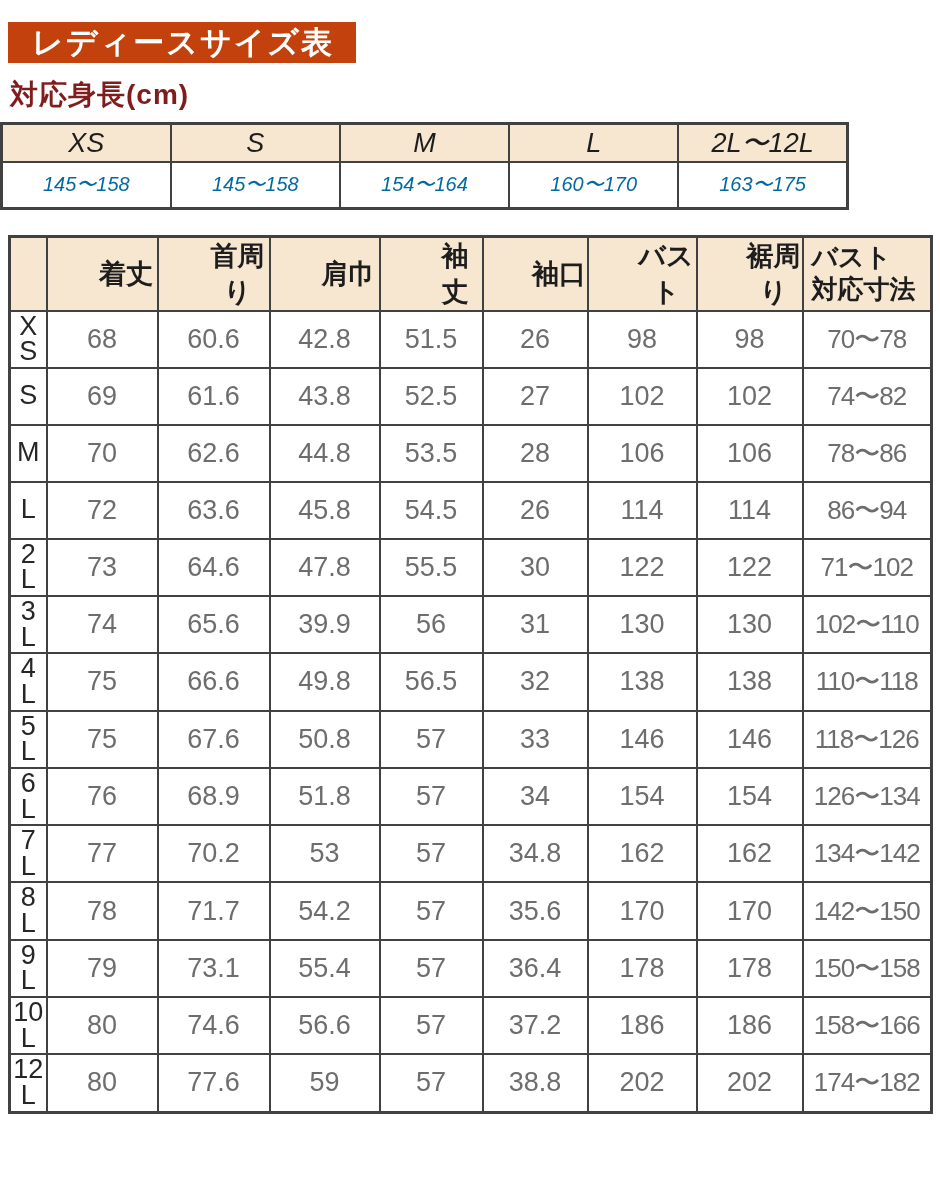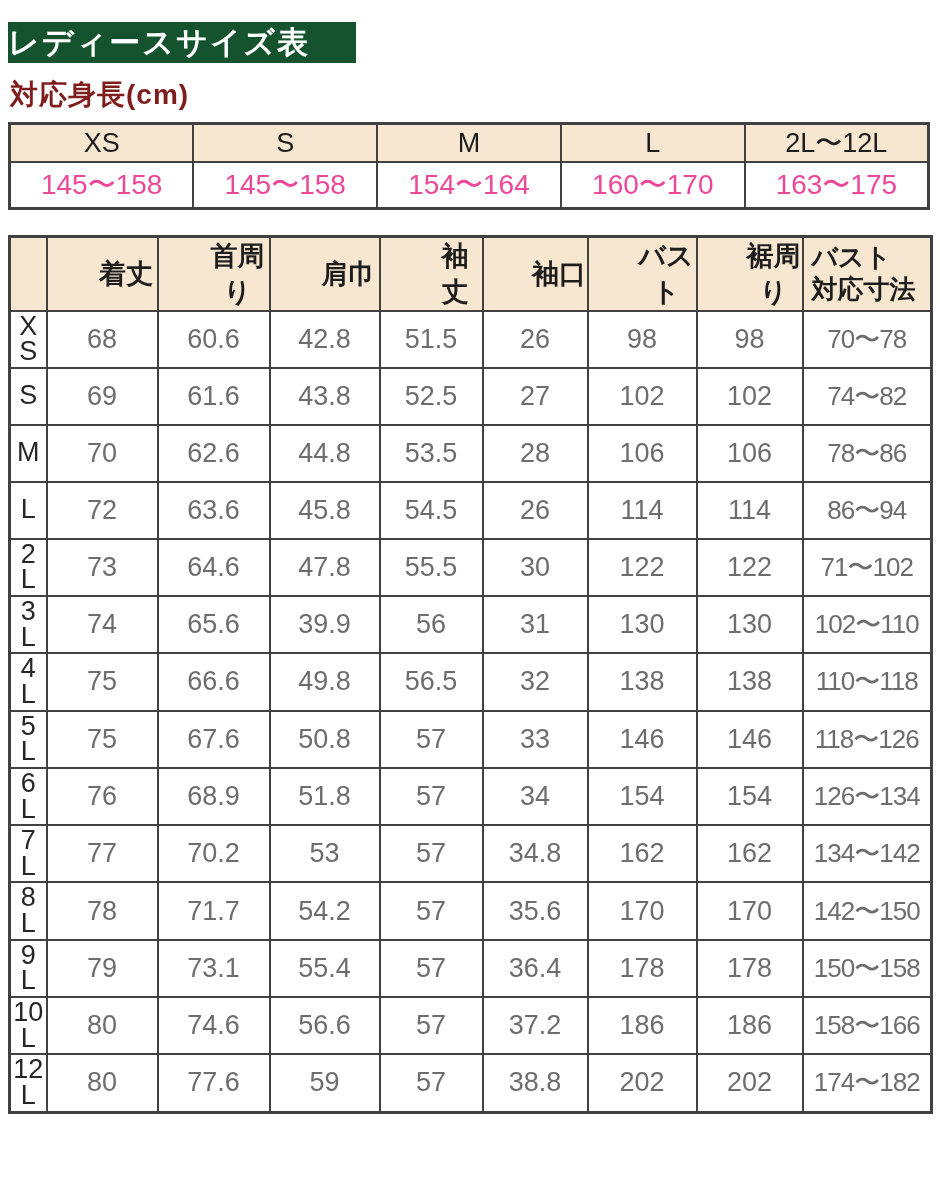--- a/index.html
+++ b/index.html
@@ -6,48 +6,49 @@
   html, body {
     width: 940px; height: 1200px;
     background: #ffffff;
     font-family: "Liberation Sans", "DejaVu Sans", sans-serif;
   }
   .canvas { position: relative; width: 940px; height: 1200px; overflow: hidden; }
 
   .title-bar {
     margin: 22px 0 0 8px;
     width: 348px; height: 41px;
-    background: #14532d;
+    background: #c2410c;
     color: #ffffff;
     font-size: 31px; font-weight: bold;
     line-height: 41px;
+    padding-left: 24px;
     letter-spacing: 2px;
   }
 
   .subtitle {
     margin: 13px 0 8px 10px;
     font-size: 28px; font-weight: bold;
     color: #7f1d1d;
     letter-spacing: 1px;
   }
 
   table { border-collapse: collapse; table-layout: fixed; background: #ffffff; }
   th, td { border: 2px solid #414141; text-align: center; vertical-align: middle; }
 
-  .height-table { margin-left: 8px; width: 922px; border: 3px solid #414141; }
+  .height-table { width: 849px; border: 3px solid #414141; font-style: italic; }
   .height-table th {
     background: #f8e7d0;
     height: 38px;
     font-size: 27px; font-weight: normal;
     color: #1d1d1d;
   }
   .height-table td {
     height: 46px;
-    font-size: 28px;
-    color: #ec4899;
+    font-size: 20px;
+    color: #0369a1;
   }
 
   .size-table { margin: 25px 0 0 8px; width: 922px; border: 3px solid #414141; }
   .size-table thead th {
     background: #f8e7d0;
     height: 66px;
     font-size: 27px; font-weight: bold;
     color: #1d1d1d;
     padding-left: 48px;
   }

